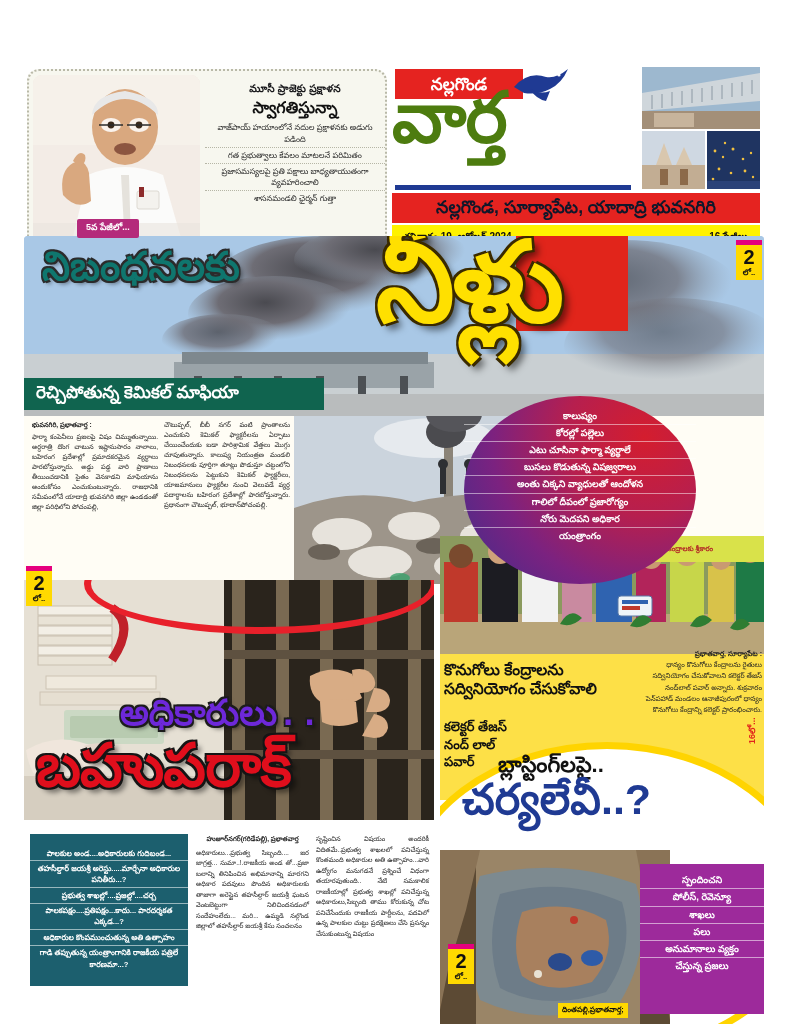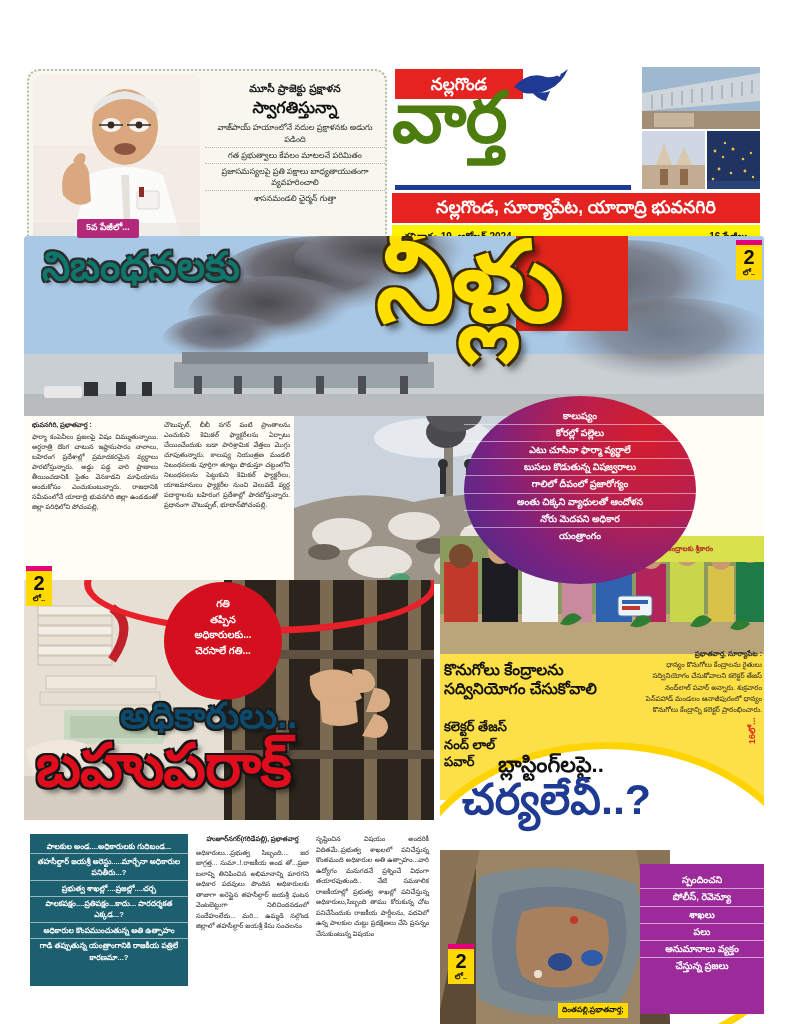--- a/index.html
+++ b/index.html
@@ -146,21 +146,21 @@
   #mh-ph3 { left: 65px; top: 64px; width: 53px; height: 58px; background:#2c3f6b; }
 
   #mh-districts {
     position: absolute;
     left: 0px; top: 126px;
     width: 368px; height: 30px;
     background: #e52320;
     display: flex; align-items: center; justify-content: center;
   }
   #mh-districts span {
-    color: #ffffff;
+    color: #0f172a;
     font-size: 17.5px;
     font-weight: bold;
     line-height: 1;
   }
   #mh-datebar {
     position: absolute;
     left: 0px; top: 158px;
     width: 368px; height: 25px;
     background: #fff200;
     display: flex; align-items: center; justify-content: space-between;
@@ -333,28 +333,29 @@
     padding-top: 14px;
     box-sizing: border-box;
   }
   #adhi-redcircle div {
     font-size: 10px; font-weight: bold; line-height: 1.55;
   }
   #adhi-h1 {
     position: absolute;
     left: 96px; top: 118px;
     font-size: 36px; font-weight: bold;
-    color: #0c4a6e;
+    color: #6d28d9;
     line-height: 1;
     text-shadow:
       -1.6px -1.6px 0 #1c1c1c, 1.6px -1.6px 0 #1c1c1c,
       -1.6px 1.6px 0 #1c1c1c, 1.6px 1.6px 0 #1c1c1c,
       3px 3px 4px rgba(0,0,0,.5);
     white-space: nowrap;
     z-index: 9;
+    font-family: Liberation Mono, monospace;
   }
   #adhi-h2 {
     position: absolute;
     left: 12px; top: 156px;
     font-size: 60px; font-weight: bold;
     color: #e00e1c;
     line-height: 1;
     text-shadow:
       -2px -2px 0 #151515, 2px -2px 0 #151515,
       -2px 2px 0 #151515, 2px 2px 0 #151515,
@@ -502,21 +503,21 @@
     width: 410px; height: 196px;
     background: #ffffff;
   }
   #bl-teal {
     position: absolute;
     left: 6px; top: 8px;
     width: 158px; height: 152px;
     background: #1c5f6e;
     color: #ffffff;
     text-align: center;
-    padding-top: 5px;
+    padding-top: 12px;
     box-sizing: border-box;
   }
   #bl-teal div {
     font-size: 7.6px; font-weight: bold; line-height: 1.5;
     padding: 1.5px 4px;
   }
   #bl-teal div + div { border-top: 1px solid rgba(255,255,255,.55); }
   .bl-col {
     position: absolute;
     top: 8px;
@@ -671,20 +672,23 @@
           <rect x="60" y="146" width="14" height="14"></rect>
             <rect x="92" y="146" width="10" height="14"></rect>
           <rect x="118" y="146" width="10" height="14"></rect>
         </g>
         <rect x="20" y="150" width="38" height="12" rx="3" fill="#e8e8e8"></rect>
       </svg>
     </div>
     <div id="lead-redpanel"></div>
     <div id="lead-h1">నిబంధనలకు</div>
     <div id="lead-h2">నీళ్లు</div>
+    <div id="lead-sub">
+      <span>రెచ్చిపోతున్న కెమికల్ మాఫియా</span>
+    </div>
 
     <div id="lead-body">
       <div id="trash-photo">
         <svg width="300" height="168" viewBox="0 0 300 168">
           <rect width="300" height="168" fill="#cbd4dd"></rect>
           <ellipse cx="140" cy="22" rx="60" ry="20" fill="#e6eaee"></ellipse>
           <rect x="150" y="26" width="9" height="70" fill="#8b8478"></rect>
           <ellipse cx="152" cy="16" rx="20" ry="16" fill="#4b4b4f"></ellipse>
           <ellipse cx="160" cy="-2" rx="28" ry="18" fill="#55555a"></ellipse>
           <path d="M0 92 Q60 70 120 86 Q190 70 250 88 L300 80 L300 168 L0 168 Z" fill="#9d958a"></path>
@@ -724,22 +728,22 @@
       <div class="lead-col" id="lead-col2">
         <span>చౌటుప్పల్, బీబీ నగర్ వంటి ప్రాంతాలను ఎంచుకుని కెమికల్ ఫ్యాక్టరీలను ఏర్పాటు చేయించేందుకు బడా పారిశ్రామిక వేత్తలు మొగ్గు చూపుతున్నారు. కాలుష్య నియంత్రణ మండలి నిబంధనలకు పూర్తిగా తూట్లు పొడుస్తూ చట్టంలోని నిబంధనలను పెట్టుకుని కెమికల్ ఫ్యాక్టరీలు, యాజమానులు ఫ్యాక్టరీల నుంచి వెలువడే వ్యర్థ పదార్థాలను బహిరంగ ప్రదేశాల్లో పారబోస్తున్నారు. ప్రధానంగా చౌటుప్పల్, భూదాన్‌పోచంపల్లి.</span>
       </div>
     </div>
 
     <div id="lead-circle">
       <div>కాలుష్యం</div>
       <div>కోరల్లో పల్లెలు</div>
       <div>ఎటు చూసినా ఫార్మా వ్యర్థాలే</div>
       <div>బుసలు కొడుతున్న విషజ్వరాలు</div>
+      <div>అంతు చిక్కని వ్యాధులతో ఆందోళన</div>
       <div>గాలిలో దీపంలో ప్రజారోగ్యం</div>
-      <div>అంతు చిక్కని వ్యాధులతో ఆందోళన</div>
       <div>నోరు మెదపని అధికార</div>
       <div>యంత్రాంగం</div>
     </div>
   </div>
 
   <div class="pagemark" id="pm-lead">
     <span class="cap"></span>
     <span class="num">2</span>
     <span class="lo">లో..</span>
   </div>
@@ -786,26 +790,20 @@
           <path d="M96 122 Q116 116 132 122 L134 142 Q114 150 98 142 Z"></path>
           <path d="M128 90 q16 -4 22 8 q4 10 -6 14 l-14 2 Z"></path>
           <path d="M150 108 q14 0 16 12 q0 10 -12 12 l-12 0 Z"></path>
           <path d="M150 134 q14 2 14 14 q-2 10 -14 10 l-12 -2 Z"></path>
         </g>
       </svg>
     </div>
 
     <div id="adhi-swoosh"></div>
 
-    <div id="adhi-redcircle">
-      <div>గతి</div>
-      <div>తప్పిన</div>
-      <div>అధికారులకు...</div>
-      <div>చెరసాలే గతి...</div>
-    </div>
 
     <div id="adhi-h1">అధికారులు..</div>
     <div id="adhi-h2">బహుపరాక్</div>
   </div>
 
   <div class="pagemark" id="pm-adhikarulu">
     <span class="cap"></span>
     <span class="num">2</span>
     <span class="lo">లో..</span>
   </div>

